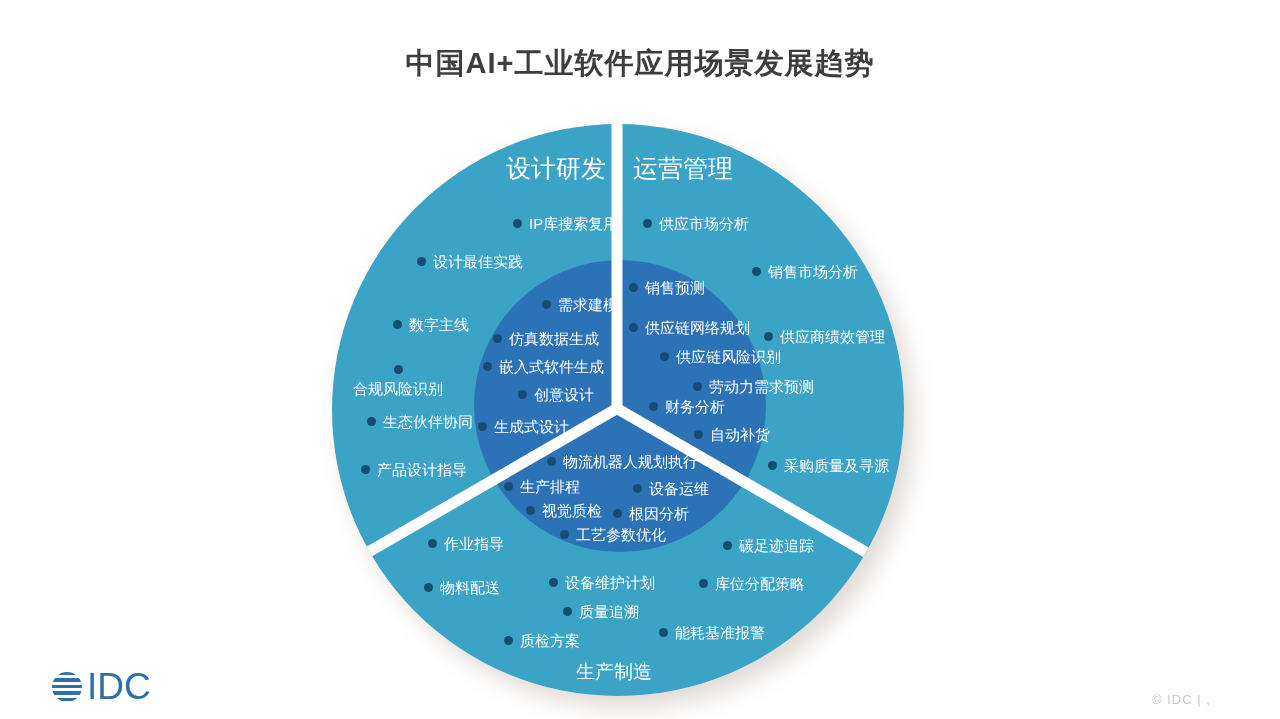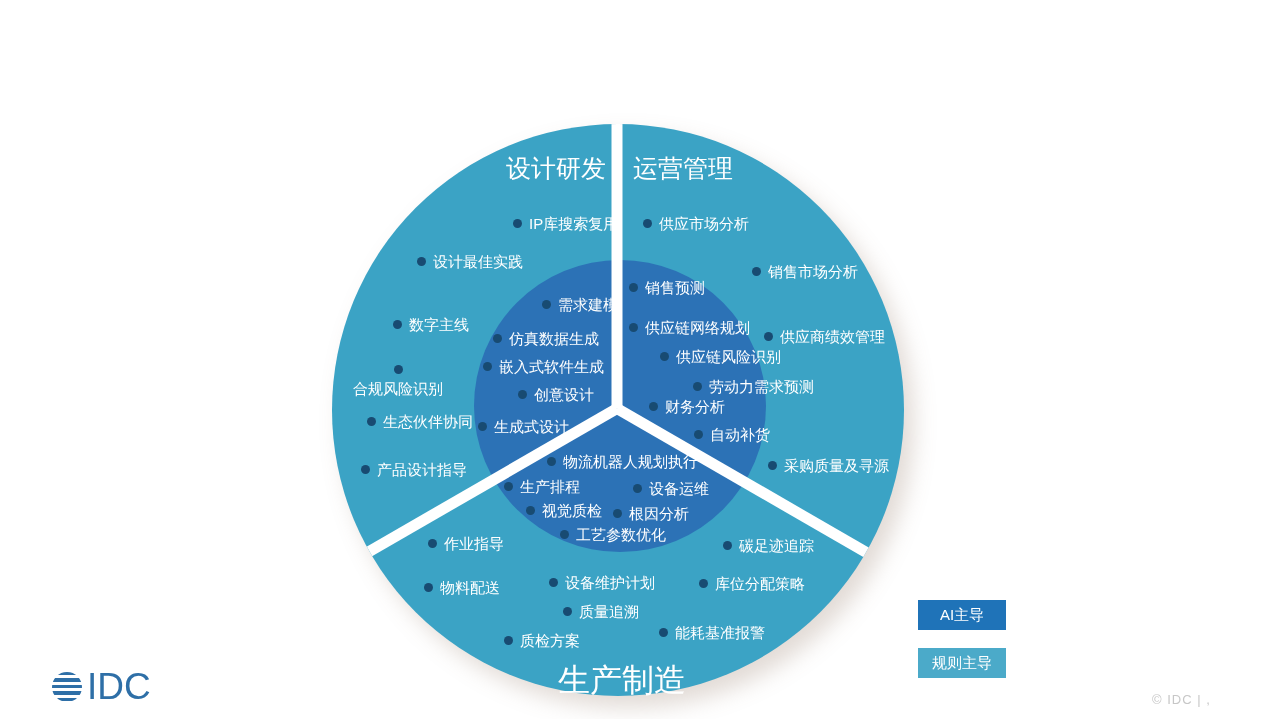--- a/index.html
+++ b/index.html
@@ -25,21 +25,21 @@
     transform-origin:0 5.5px;
   }
   .divider.top{transform:rotate(270deg);}
   .divider.left{transform:rotate(150deg);}
   .divider.right{transform:rotate(30deg);}
   .sector-title{
     position:absolute;color:#ffffff;font-weight:normal;white-space:nowrap;z-index:5;
   }
   #sector-title-0{left:506px;top:152px;font-size:25px;}
   #sector-title-1{left:633px;top:152px;font-size:25px;}
-  #sector-title-2{left:558px;top:659px;font-size:32px;}
+  #sector-title-2{left:576px;top:659px;font-size:19px;}
   .labels-layer{position:absolute;left:0;top:0;width:1044px;height:719px;z-index:4;}
   .label{
     position:absolute;display:flex;align-items:center;gap:7px;white-space:nowrap;
     color:#ffffff;font-size:15px;line-height:1;
   }
   .bullet{
     width:9px;height:9px;border-radius:50%;background:var(--bullet,#184B72);flex:0 0 auto;
   }
   .legend{position:absolute;left:918px;top:600px;z-index:6;}
   .legend-box{
@@ -60,20 +60,21 @@
   }
   .copyright{
     position:absolute;left:1152px;top:692px;font-size:13px;color:#c7c7c7;letter-spacing:1px;z-index:6;
   }
 </style>
 </head>
 <body>
 
 <div class="stage">
 
+  <div class="title">中国AI+工业软件应用场景发展趋势</div>
 
   <div class="circle">
     <div class="inner-circle"></div>
     <div class="divider top"></div>
     <div class="divider left"></div>
     <div class="divider right"></div>
   </div>
 
   <div class="sector-title" id="sector-title-0">设计研发</div>
   <div class="sector-title" id="sector-title-1">运营管理</div>
@@ -215,28 +216,20 @@
       <div class="label" style="left: 699px; top: 576px;">
         <span class="bullet"></span>
         <span>库位分配策略</span>
       </div>
       <div class="label" style="left: 659px; top: 625px;">
         <span class="bullet"></span>
         <span>能耗基准报警</span>
       </div>
     </div>
 
-  <div class="legend">
-    <div class="legend-box ai">
-      <span>AI主导</span>
-    </div>
-    <div class="legend-box rule">
-      <span>规则主导</span>
-    </div>
-  </div>
 
   <div class="idc-logo">
     <span class="globe-icon"></span>
     <span class="idc-text">IDC</span>
   </div>
 
   <div class="copyright">© IDC |   ,</div>
 
 </div>
 

